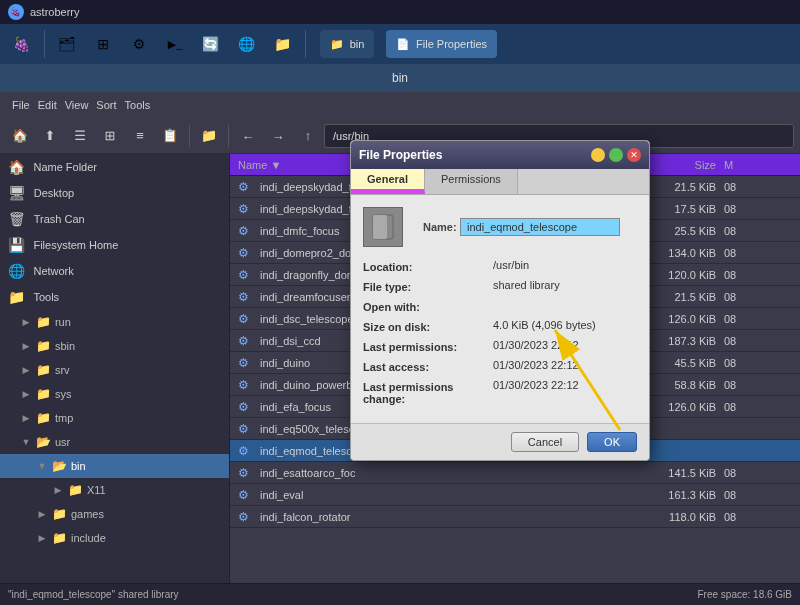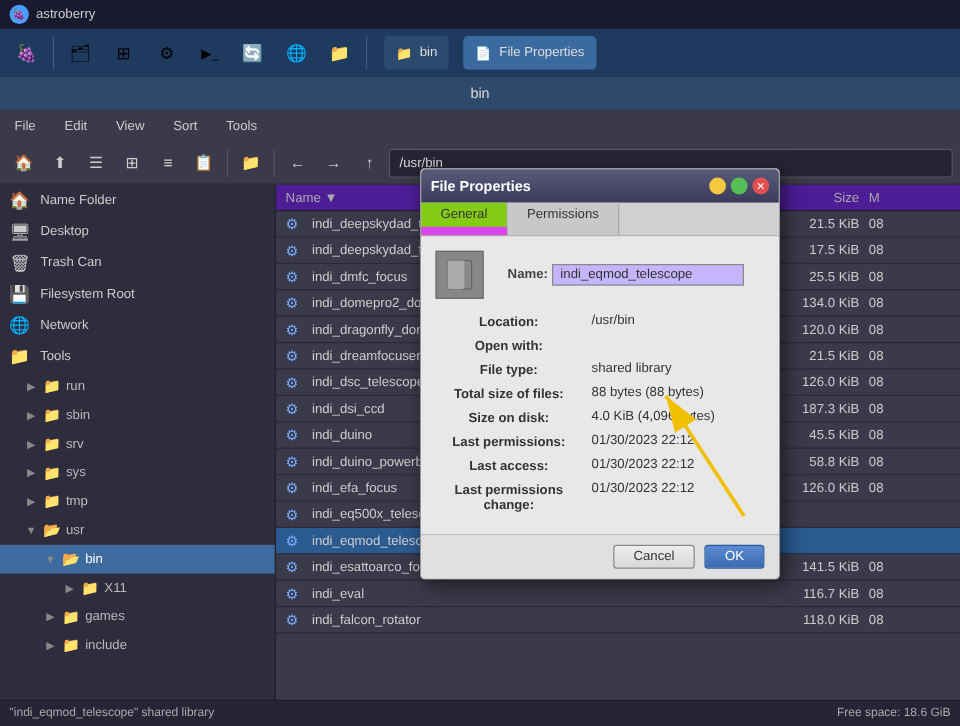--- a/index.html
+++ b/index.html
@@ -72,21 +72,21 @@
       color: #ddd;
       font-size: 12px;
     }
 
     
     .menu-bar {
       height: 26px;
       background: #3a3a4a;
       display: flex; align-items: center;
       padding: 0 8px;
-      gap: 16px;
+      gap: 0;
       color: #ccc;
       font-size: 11px;
     }
     .menu-item { cursor: pointer; padding: 2px 4px; }
 
     
     .toolbar {
       height: 36px;
       background: #3a3a4a;
       display: flex; align-items: center;
@@ -156,21 +156,21 @@
     .tree-icon { font-size: 12px; margin: 0 4px; }
 
     
     .file-list {
       flex: 1;
       background: #3a3a4a;
       overflow-y: auto;
     }
     .file-list-header {
       height: 22px;
-      background: #4c1d95;
+      background: #6d28d9;
       display: flex; align-items: center;
       border-bottom: 1px solid #222;
       color: #aaa;
       font-size: 11px;
       position: sticky; top: 0; z-index: 1;
     }
     .col-name { flex: 1; padding: 0 8px; }
     .col-size { width: 80px; padding: 0 4px; text-align: right; }
     .col-mod { width: 80px; padding: 0 4px; }
 
@@ -248,63 +248,63 @@
     }
     .dialog-tab {
       padding: 4px 16px;
       font-size: 11px;
       cursor: pointer;
       background: #c8c8c8;
       border-right: 1px solid #aaa;
       color: #333;
     }
     .dialog-tab.active {
-      background: #84cc16;
-      font-weight: normal;
-      border-bottom: 7px solid #d946ef;
+      background: #fef9c3;
+      font-weight: bold;
+      border-bottom: 5px solid #d946ef;
     }
 
     .dialog-body {
       padding: 12px;
       background: #e8e8e8;
     }
 
     .dialog-file-icon {
       width: 40px; height: 40px;
       background: #888;
       border: 1px solid #666;
       float: left;
       margin-right: 12px;
       display: flex; align-items: center; justify-content: center;
       font-size: 20px;
       color: #ddd;
     }
 
     .file-name-input {
-      background: #c4b5fd;
+      background: #7dd3fc;
       border: 1px solid #888;
       padding: 2px 6px;
       font-size: 11px;
       width: 160px;
       color: #333;
     }
 
     .prop-row {
       display: flex;
       margin-bottom: 6px;
       align-items: flex-start;
       clear: both;
     }
     .prop-label {
       width: 130px;
       min-width: 130px;
       color: #333;
       font-size: 11px;
       font-weight: bold;
-      text-align: center;
+      text-align: left;
       padding-right: 8px;
       padding-top: 2px;
     }
     .prop-value {
       color: #333;
       font-size: 11px;
       flex: 1;
     }
 
     .dialog-footer {
@@ -412,21 +412,21 @@
     <div class="sidebar-item">
       <span class="sidebar-icon">🖥</span>
       <span>Desktop</span>
     </div>
     <div class="sidebar-item">
       <span class="sidebar-icon">🗑</span>
       <span>Trash Can</span>
     </div>
     <div class="sidebar-item">
       <span class="sidebar-icon">💾</span>
-      <span>Filesystem Root</span>
+      <span>Filesystem Home</span>
     </div>
     <div class="sidebar-item">
       <span class="sidebar-icon">🌐</span>
       <span>Network</span>
     </div>
     <div class="sidebar-item">
       <span class="sidebar-icon">📁</span>
       <span>Tools</span>
     </div>
 
@@ -605,21 +605,21 @@
           <span>indi_esattoarco_foc</span>
         </div>
       <div class="col-size">141.5 KiB</div>
       <div class="col-mod">08</div>
     </div>
     <div class="file-row">
       <div class="col-name">
           <span class="file-icon">⚙</span>
           <span>indi_eval</span>
         </div>
-      <div class="col-size">116.7 KiB</div>
+      <div class="col-size">161.3 KiB</div>
       <div class="col-mod">08</div>
     </div>
     <div class="file-row">
       <div class="col-name">
           <span class="file-icon">⚙</span>
           <span>indi_falcon_rotator</span>
         </div>
       <div class="col-size">118.0 KiB</div>
       <div class="col-mod">08</div>
     </div>
@@ -659,30 +659,26 @@
           <span style="font-size:11px;color:#444;font-weight:bold;">Name:</span>
           <input class="file-name-input" type="text" value="indi_eqmod_telescope" style="">
         </div>
       </div>
 
       <div class="prop-row">
         <span class="prop-label">Location:</span>
         <span class="prop-value">/usr/bin</span>
       </div>
       <div class="prop-row">
+        <span class="prop-label">File type:</span>
+        <span class="prop-value">shared library</span>
+      </div>
+      <div class="prop-row">
         <span class="prop-label">Open with:</span>
         <span class="prop-value"></span>
-      </div>
-      <div class="prop-row">
-        <span class="prop-label">File type:</span>
-        <span class="prop-value">shared library</span>
-      </div>
-      <div class="prop-row">
-        <span class="prop-label">Total size of files:</span>
-        <span class="prop-value">88 bytes (88 bytes)</span>
       </div>
       <div class="prop-row">
         <span class="prop-label">Size on disk:</span>
         <span class="prop-value">4.0 KiB (4,096 bytes)</span>
       </div>
       <div class="prop-row">
         <span class="prop-label">Last permissions:</span>
         <span class="prop-value">01/30/2023 22:12</span>
       </div>
       <div class="prop-row">

